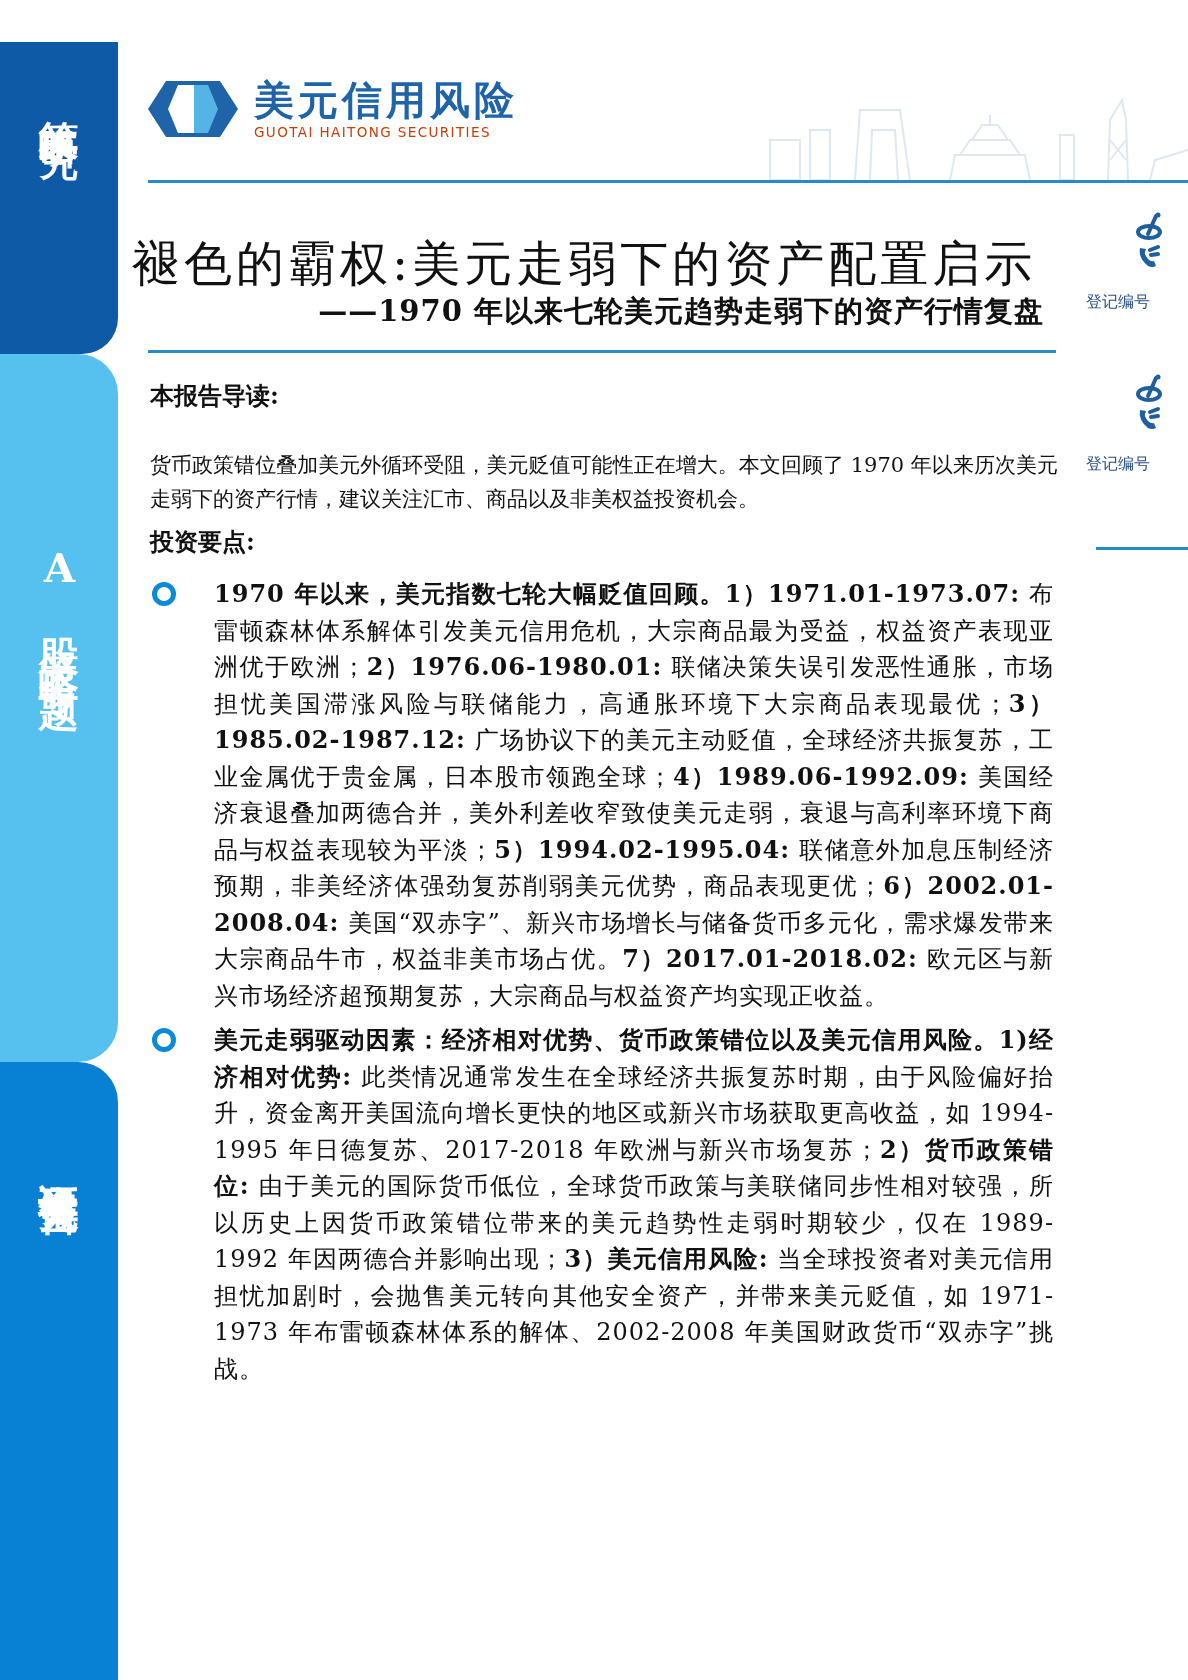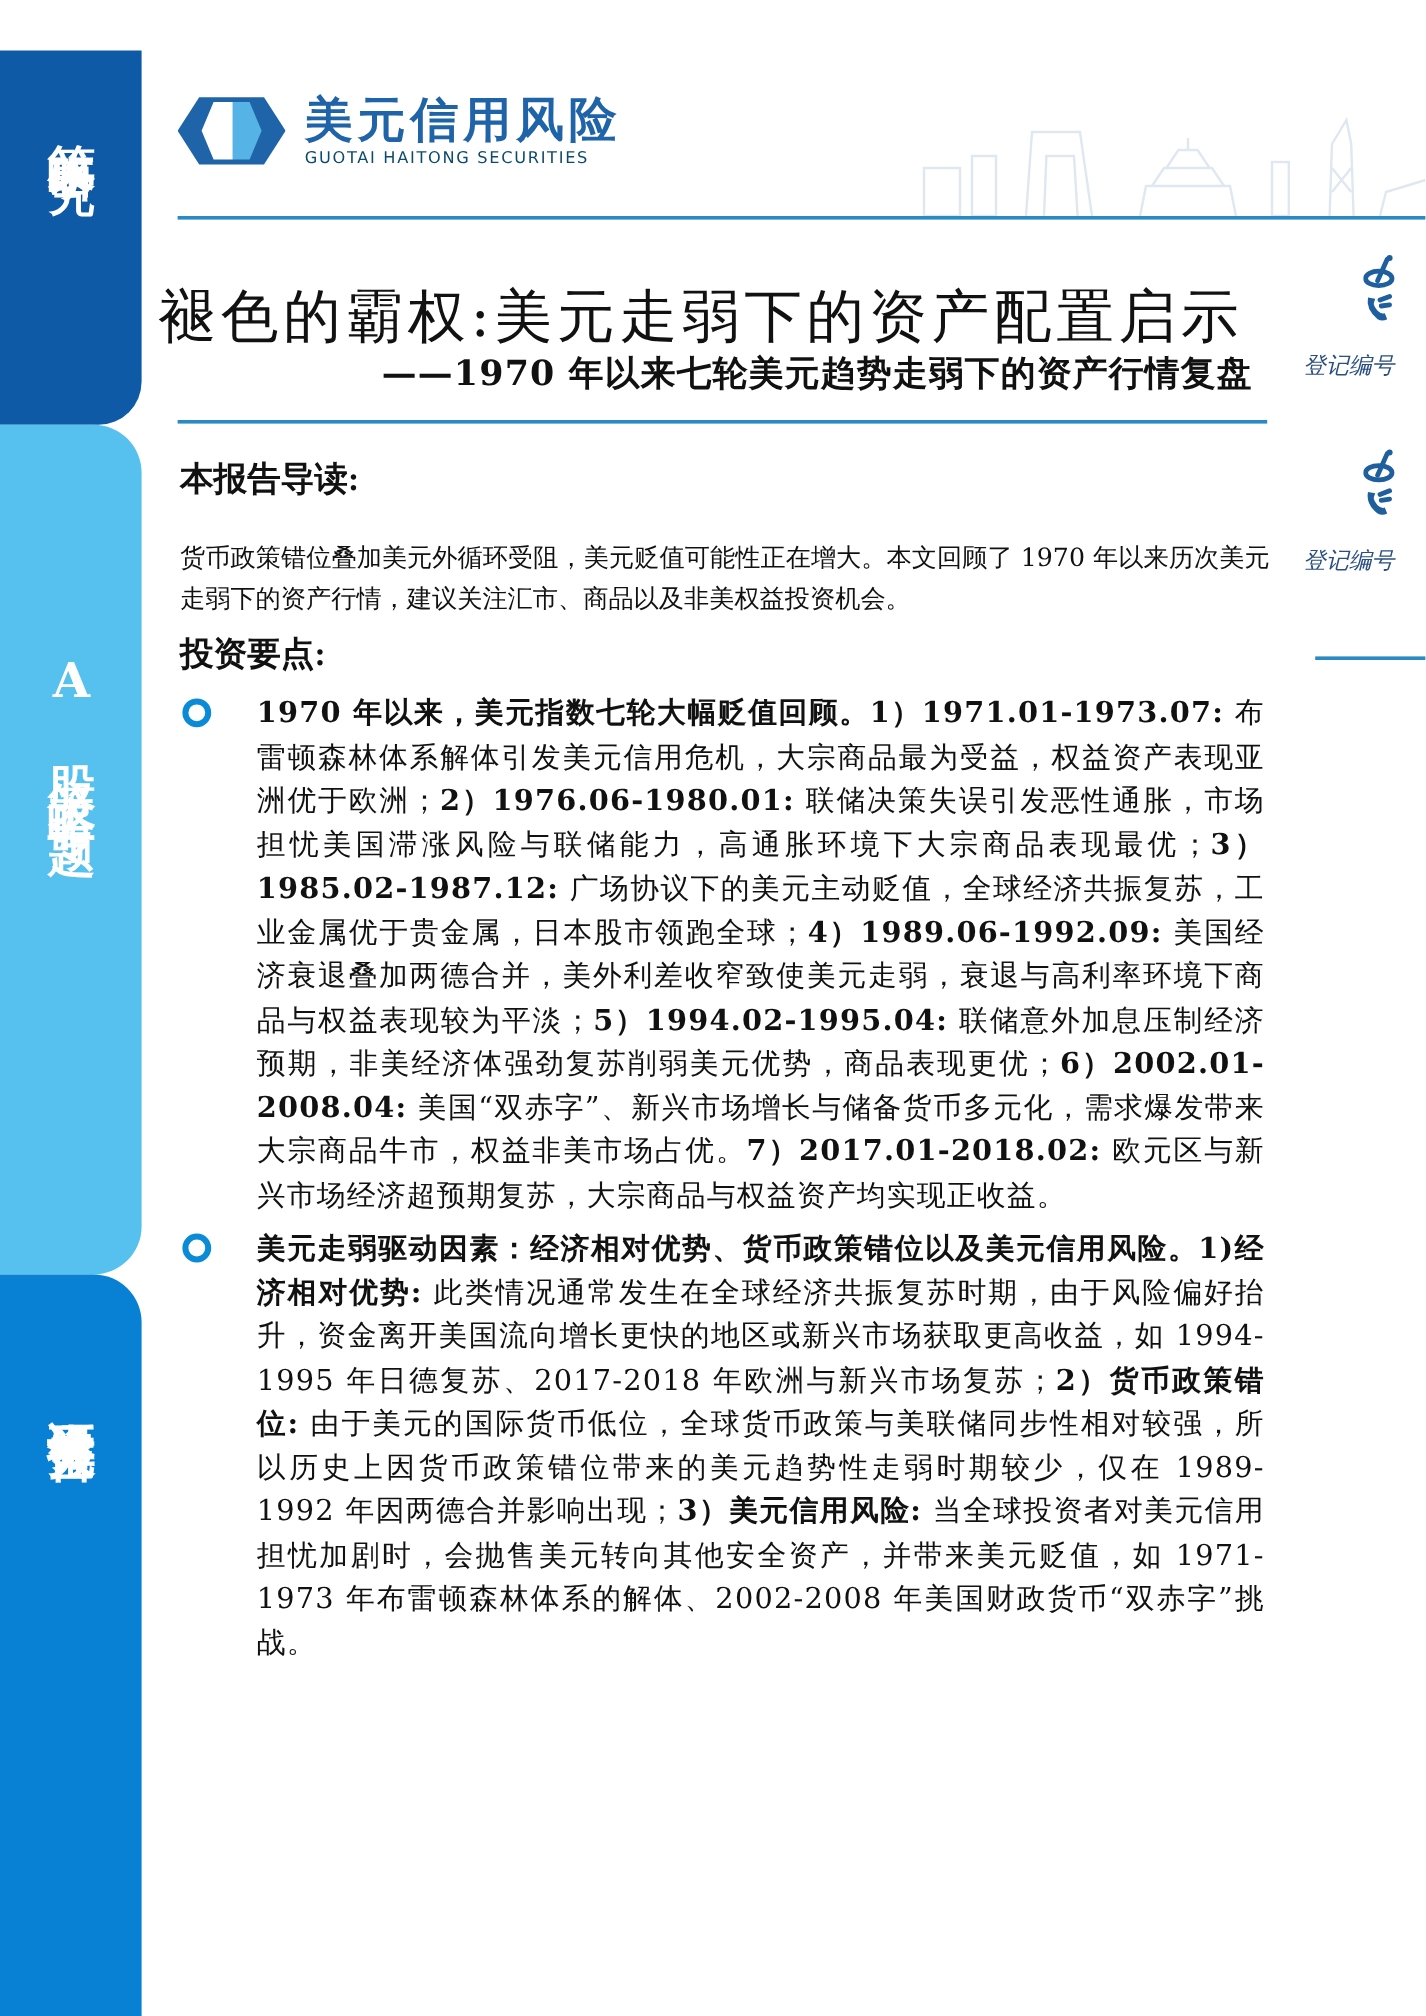--- a/index.html
+++ b/index.html
@@ -29,21 +29,21 @@
 
   
   .logo { position: absolute; left: 148px; top: 78px; display: flex; align-items: center; }
   .logo svg { display: block; }
   .logo-text { margin-left: 16px; }
   .logo-cn {
     font-family: "DejaVu Sans", sans-serif; font-weight: bold;
     color: #1f63a8; font-size: 40px; letter-spacing: 4px; line-height: 44px;
   }
   .logo-en {
-    font-family: "DejaVu Sans", sans-serif; color: #0c4a6e;
+    font-family: "DejaVu Sans", sans-serif; color: #c2410c;
     font-size: 13.5px; letter-spacing: 1.4px; margin-top: 2px;
   }
   .skyline { position: absolute; left: 760px; top: 80px; width: 428px; height: 100px; opacity: 0.55; }
   .header-rule { position: absolute; left: 148px; right: 0; top: 180px; height: 3px; background: #2a8ac4; }
 
   .title {
     position: absolute; left: 132px; top: 200px;
     font-size: 48px; letter-spacing: 4px; font-weight: normal; color: #111;
     font-family: "DejaVu Serif", serif;
   }
@@ -52,29 +52,28 @@
     font-size: 29px; font-weight: bold; letter-spacing: 1px;
     font-family: "DejaVu Serif", serif;
   }
   .title-rule { position: absolute; left: 148px; width: 908px; top: 350px; height: 3px; background: #2a8ac4; }
 
   
   .right-col { position: absolute; left: 1096px; top: 212px; width: 92px; }
   .contact { display: flex; flex-direction: column; align-items: flex-start; margin-left: 40px; }
   .contact svg { display: block; margin-bottom: 4px; }
   .reg {
-    position: absolute; left: -10px; font-size: 19px; color: #2a4f80; white-space: nowrap;
+    position: absolute; left: -10px; font-size: 16px; color: #2a4f80; white-space: nowrap;
     font-family: "DejaVu Serif", serif;
-    font-style: italic;
   }
   .right-rule { position: absolute; left: 1096px; right: 0; top: 547px; height: 3px; background: #2a8ac4; }
 
   
   .section-head {
-    position: absolute; left: 150px; font-size: 28px; font-weight: bold; font-family: Liberation Serif, serif;
+    position: absolute; left: 150px; font-size: 24px; font-weight: bold;
   }
   .guide {
     position: absolute; left: 150px; top: 448px; width: 908px;
     font-size: 21px; font-weight: normal; line-height: 34px; text-align: justify;
   }
   .bullets { position: absolute; left: 150px; top: 572px; width: 908px; }
   .bullet { position: relative; padding-left: 60px; margin-bottom: 8px; }
   .bullet .dot {
     position: absolute; left: 2px; top: 6px; width: 14px; height: 14px;
     border: 5px solid #0b8ad6; border-radius: 50%; background: #fff;

